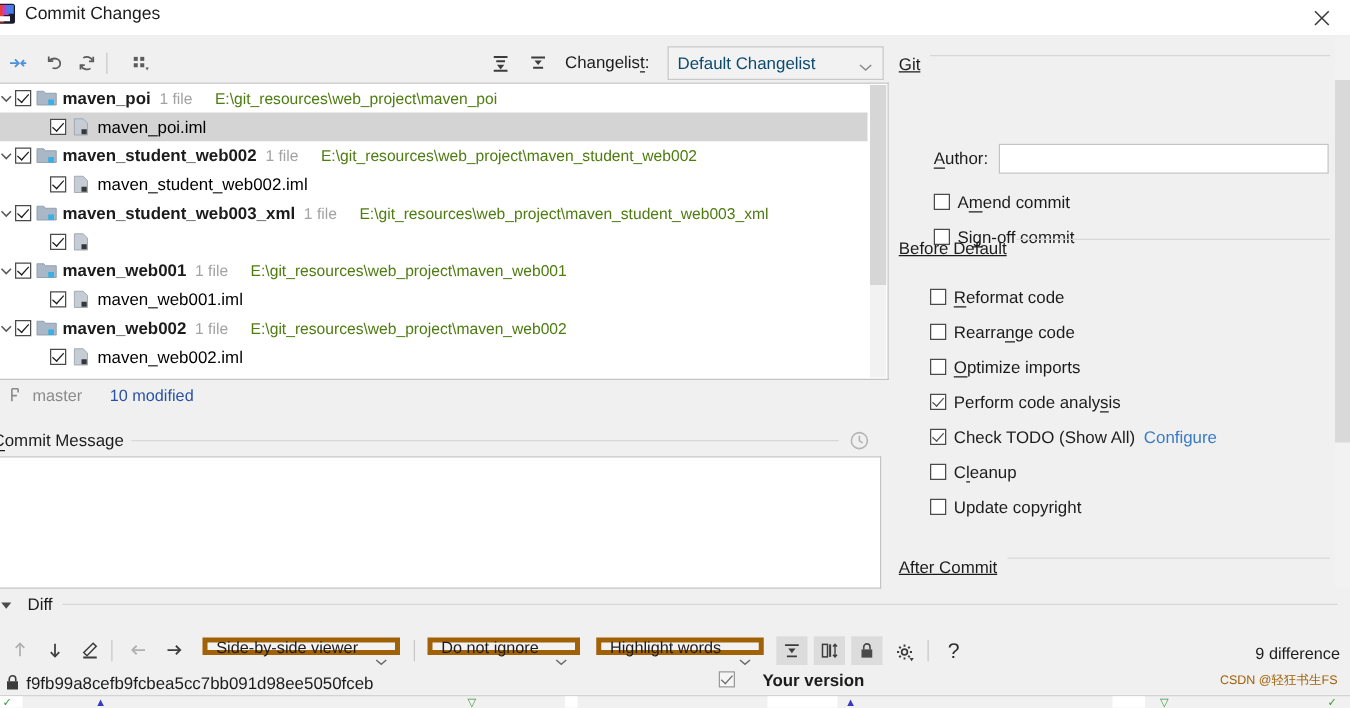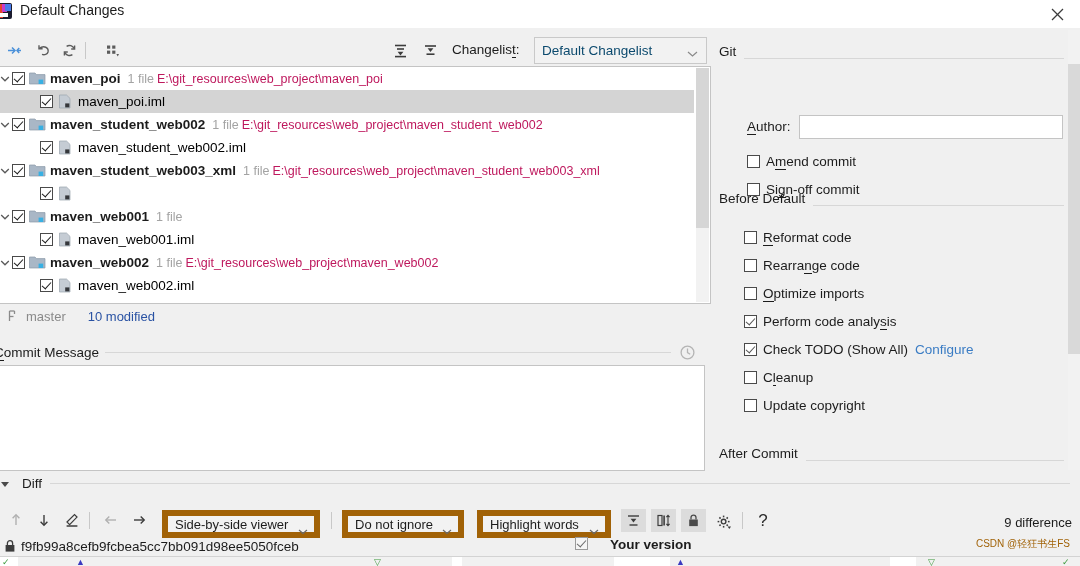--- a/index.html
+++ b/index.html
@@ -51,41 +51,41 @@
   }
   .cbox.checked::after{
     content:"";position:absolute;left:3px;top:0px;width:4px;height:8px;
     border:solid #1c1c1c;border-width:0 1.6px 1.6px 0;transform:rotate(42deg);
   }
   .ico{flex:0 0 auto;width:17px;height:15px;position:relative;margin-left:4px;}
   .name{margin-left:4px;font-size:13.5px;}
   .name.folder{color:#1c1c1c;font-weight:bold;}
   .name.file{color:#000000;}
   .meta{margin-left:7px;font-size:12.5px;color:#a3a3a3;}
-  .path{margin-left:3px;font-size:12.5px;color:#be185d;}
+  .path{margin-left:18px;font-size:12.5px;color:#4d7c0f;}
   .tree-scroll{position:absolute;right:1px;top:1px;width:13px;height:234px;background:#f2f2f2;}
   .tree-thumb{position:absolute;right:0px;top:0px;width:13px;height:160px;background:#d6d6d6;}
 
   
   .statusline{position:absolute;left:0;top:305px;width:710px;height:22px;display:flex;align-items:center;}
   .branch-ico{margin-left:6px;width:14px;height:14px;}
   .branch-name{margin-left:6px;font-size:13px;color:#8a8a8a;}
   .modified{margin-left:22px;font-size:13px;color:#2952a3;}
 
   
   .cm-header{position:absolute;left:-6px;top:344px;width:710px;display:flex;align-items:center;}
   .cm-title{font-size:13.5px;color:#1c1c1c;}
   .cm-title u{text-decoration:none;border-bottom:1px solid #1c1c1c;}
   .cm-line{flex:1;height:1px;background:#d7d7d7;margin:0 8px 0 6px;}
   .cm-clock{width:17px;height:17px;margin-right:8px;}
   .cm-box{position:absolute;left:-6px;top:365px;width:710px;height:104px;background:#fff;border:1px solid #c4c4c4;border-left:none;}
 
   
   .rpanel{position:absolute;left:711px;top:34px;width:356px;height:432px;}
-  .sect{position:absolute;display:flex;align-items:flex-end;width:340px;}
+  .sect{position:absolute;display:flex;align-items:flex-start;width:340px;text-decoration:underline;}
   .sect .lbl{font-size:13.5px;color:#1c1c1c;white-space:nowrap;}
   .sect .ln{flex:1;height:1px;background:#d7d7d7;margin-left:8px;}
 
   .author-label{position:absolute;left:36px;top:85px;font-size:13.5px;color:#1c1c1c;}
   .author-label u{text-decoration:none;border-bottom:1px solid #1c1c1c;}
   .author-input{position:absolute;left:88px;top:81px;width:264px;height:24px;background:#fff;border:1px solid #c4c4c4;box-sizing:border-box;}
 
   .opt{position:absolute;display:flex;align-items:center;height:18px;}
   .opt .cb{
     width:13px;height:13px;border:1px solid #4a4a4a;background:#fff;
@@ -105,21 +105,21 @@
   
   .diff-header{position:absolute;left:-6px;top:476px;width:1080px;display:flex;align-items:center;}
   .diff-tri{margin-left:6px;}
   .diff-lbl{margin-left:12px;font-size:13.5px;color:#1c1c1c;}
   .diff-line{flex:1;height:1px;background:#d7d7d7;margin-left:8px;margin-right:4px;}
 
   .dbar{position:absolute;left:0;top:505px;width:1080px;height:30px;}
   .dico{position:absolute;top:3px;width:24px;height:24px;display:flex;align-items:center;justify-content:center;}
   .dsep{position:absolute;top:7px;width:1px;height:17px;background:#c8c8c8;}
   .dcombo{
-    position:absolute;top:5px;height:28px;background:#f2f2f2;border:6px solid #a16207;
+    position:absolute;top:5px;height:14px;background:#f2f2f2;border:4px solid #a16207;
     display:flex;align-items:center;box-sizing:border-box;
   }
   .dcombo .val{margin-left:7px;margin-right:20px;font-size:13px;color:#1c1c1c;white-space:nowrap;}
   .dcombo .chev{position:absolute;right:6px;top:7px;}
   .dtoggle{position:absolute;top:4px;width:25px;height:23px;display:flex;align-items:center;justify-content:center;background:#dcdcdc;}
   .ddiff-count{position:absolute;right:8px;top:10px;font-size:13px;color:#1c1c1c;}
 
   .cmtline{position:absolute;left:0;top:536px;width:1080px;height:20px;display:flex;align-items:center;}
   .lock-ico{margin-left:4px;width:12px;height:14px;}
   .hash{margin-left:5px;font-size:13.5px;color:#1c1c1c;}
@@ -141,21 +141,21 @@
   <div class="titlebar">
     <div class="title-icon">
       <svg width="18" height="18" viewBox="0 0 18 18">
         <rect x="0" y="1" width="16" height="16" rx="2" fill="#1b1b2e"></rect>
         <rect x="1" y="2" width="6" height="14" fill="#e8422c"></rect>
         <rect x="6" y="2" width="5" height="8" fill="#c83cc8"></rect>
         <rect x="9" y="2" width="6" height="7" fill="#4a7ce8"></rect>
         <rect x="3" y="11" width="9" height="4" fill="#ffffff"></rect>
       </svg>
     </div>
-    <div class="title-text">Default Changes</div>
+    <div class="title-text">Commit Changes</div>
     <div class="close-btn">
       <svg width="13" height="13" viewBox="0 0 13 13">
         <line x1="1" y1="1" x2="12" y2="12" stroke="#3c3c3c" stroke-width="1.3"></line>
         <line x1="12" y1="1" x2="1" y2="12" stroke="#3c3c3c" stroke-width="1.3"></line>
       </svg>
     </div>
   </div>
 
   <div class="toolbar">
     <div class="tb-icon" style="left:2px">
@@ -297,20 +297,21 @@
               <path d="M1.2 2 L5 5.8 L8.8 2" stroke="#5a5a5a" stroke-width="1.3" fill="none"></path>
             </svg>
           </span>
           <span class="cbox checked"></span>
           <span class="ico"><svg width="17" height="15" viewBox="0 0 17 15">
               <path d="M0.5 2 h5.5 l1.4 1.6 h8.6 v9.4 h-15.5 z" fill="#a9b7c6" stroke="#8b99a8" stroke-width="0.7"></path>
               <rect x="9.6" y="8.6" width="4.6" height="4.4" fill="#38b0e3"></rect>
             </svg></span>
           <span class="name folder">maven_web001</span>
           <span class="meta">1 file</span>
+          <span class="path">E:\git_resources\web_project\maven_web001</span>
         </div>
         <div class="row">
           <span class="arrow" style="margin-left: 32px;"></span>
           <span class="cbox checked"></span>
           <span class="ico"><svg width="17" height="15" viewBox="0 0 17 15">
               <path d="M2.5 1 h7 l3.5 3.4 v9.6 h-10.5 z" fill="#c5ccd4" stroke="#9aa3ad" stroke-width="0.7"></path>
               <rect x="8.2" y="9.4" width="4.2" height="4" fill="#35373b"></rect>
             </svg></span>
           <span class="name file">maven_web001.iml</span>
         </div>

